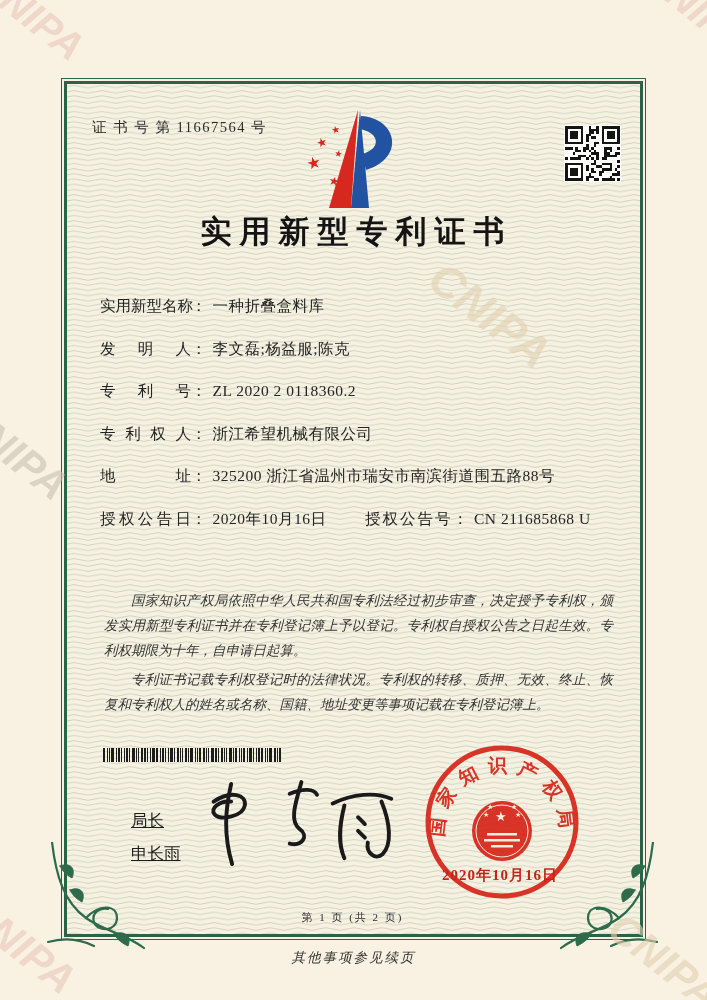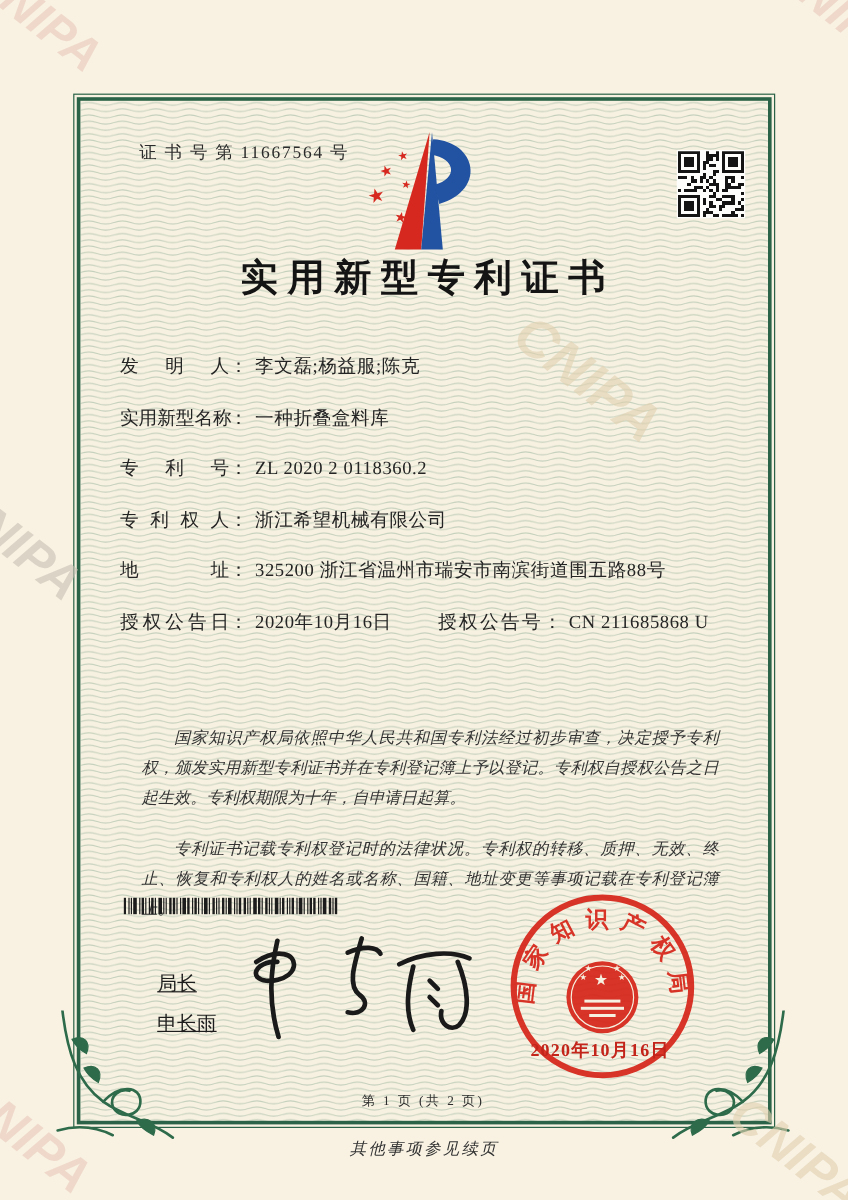--- a/index.html
+++ b/index.html
@@ -17,38 +17,38 @@
   .frame{position:absolute;left:61px;top:78px;width:583px;height:860px;
          border:1.5px solid #2a6347;background:#f7f1e1;z-index:1;}
   .frame-inner{position:absolute;inset:2px;border:3px solid #2a6347;}
   .guilloche{position:absolute;inset:5px;opacity:.5;}
 
   
   .ornament{position:absolute;z-index:4;}
 
   .content{position:absolute;inset:0;z-index:3;}
 
-  .cert-no{position:absolute;left:116px;top:118px;font-size:14.5px;letter-spacing:1.5px;color:#2b2b2b;}
+  .cert-no{position:absolute;left:92px;top:118px;font-size:14.5px;letter-spacing:1.5px;color:#2b2b2b;}
 
   .logo{position:absolute;left:296px;top:108px;width:116px;height:106px;}
   .qr{position:absolute;left:564px;top:125px;width:55px;height:55px;background:#fdfdfb;padding:1px;}
 
   .title{position:absolute;left:61px;top:211px;width:583px;text-align:center;
          font-size:31px;font-weight:bold;color:#141414;letter-spacing:8px;text-indent:8px;}
 
   .fields{position:absolute;left:100px;top:297px;width:520px;font-size:15.5px;color:#242424;}
   .frow{position:relative;height:18px;line-height:18px;margin-bottom:24.5px;white-space:nowrap;}
   .flabel{display:inline-block;width:91px;text-align:justify;text-align-last:justify;vertical-align:top;}
   .fcolon{display:inline-block;margin-right:6px;}
   .fvalue{letter-spacing:.5px;}
   .pair2{position:absolute;left:265px;top:0;}
 
   .body-text{position:absolute;left:100px;top:584px;width:517px;font-size:13.5px;line-height:25px;
              color:#333;font-style:italic;text-align:justify;}
-  .body-text p{margin:18px;text-indent:2em;}
+  .body-text p{margin:4px;text-indent:2em;}
 
   .barcode{position:absolute;left:103px;top:748px;width:181px;height:14px;}
 
   .signer{position:absolute;left:131px;top:804px;font-family:"Liberation Sans","DejaVu Sans",sans-serif;
           font-size:16.5px;color:#1d1d1d;line-height:33px;text-decoration:underline;}
   .signature{position:absolute;left:196px;top:772px;width:205px;height:108px;}
 
   .seal{position:absolute;left:423px;top:743px;width:158px;height:158px;opacity:.93;}
   .seal-date{position:absolute;left:425px;top:866px;width:150px;text-align:center;
              color:#c3251b;font-size:15px;letter-spacing:1px;font-weight:bold;}
@@ -327,22 +327,22 @@
           <rect x="16" y="20" width="1" height="1"></rect>
           <rect x="17" y="20" width="1" height="1"></rect>
           <rect x="18" y="20" width="1" height="1"></rect>
           <rect x="20" y="20" width="1" height="1"></rect>
         </g>
       </svg>
 
     <div class="title">实用新型专利证书</div>
 
     <div class="fields">
+      <div class="frow"><span class="flabel">实用新型名称</span><span class="fcolon">：</span><span class="fvalue">一种折叠盒料库</span></div>
       <div class="frow"><span class="flabel">发明人</span><span class="fcolon">：</span><span class="fvalue">李文磊;杨益服;陈克</span></div>
-      <div class="frow"><span class="flabel">实用新型名称</span><span class="fcolon">：</span><span class="fvalue">一种折叠盒料库</span></div>
       <div class="frow"><span class="flabel">专利号</span><span class="fcolon">：</span><span class="fvalue">ZL 2020 2 0118360.2</span></div>
       <div class="frow"><span class="flabel">专利权人</span><span class="fcolon">：</span><span class="fvalue">浙江希望机械有限公司</span></div>
       <div class="frow"><span class="flabel">地址</span><span class="fcolon">：</span><span class="fvalue">325200 浙江省温州市瑞安市南滨街道围五路88号</span></div>
       <div class="frow">
         <span class="flabel">授权公告日</span><span class="fcolon">：</span><span class="fvalue">2020年10月16日</span>
         <span class="pair2"><span style="letter-spacing:2px;">授权公告号</span><span class="fcolon">：</span><span class="fvalue">CN 211685868 U</span></span>
       </div>
     </div>
 
     <div class="body-text">

